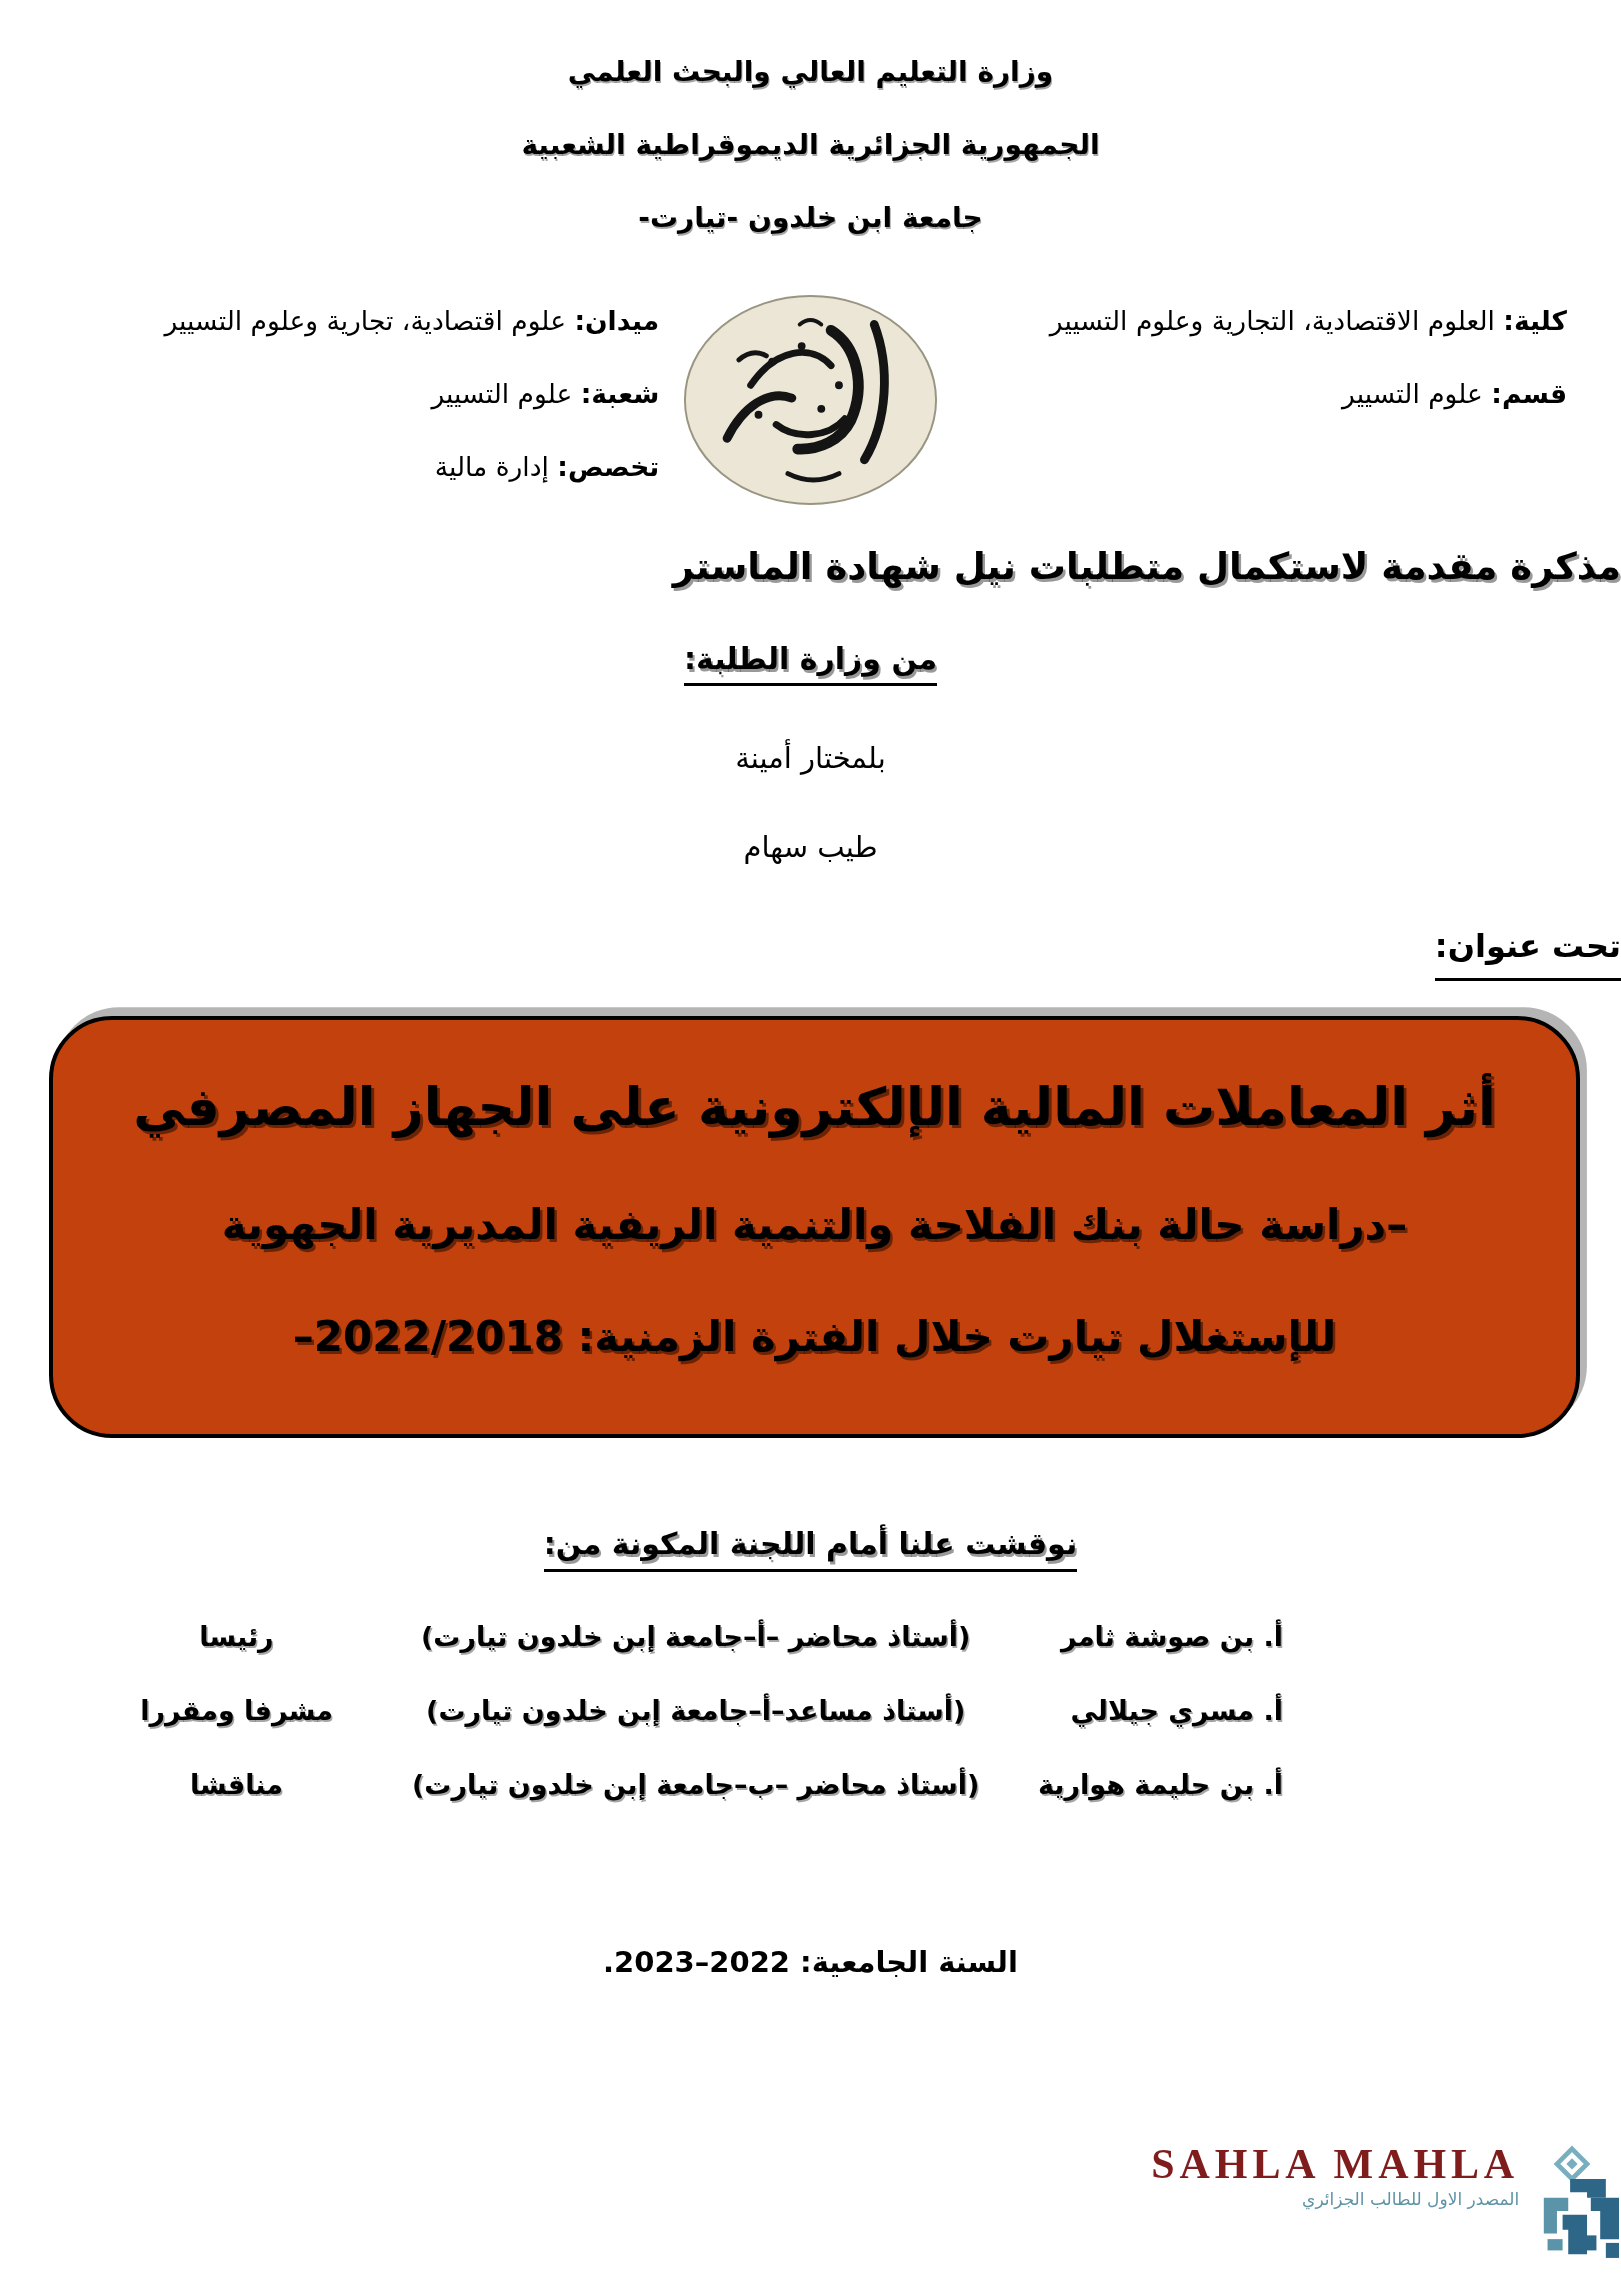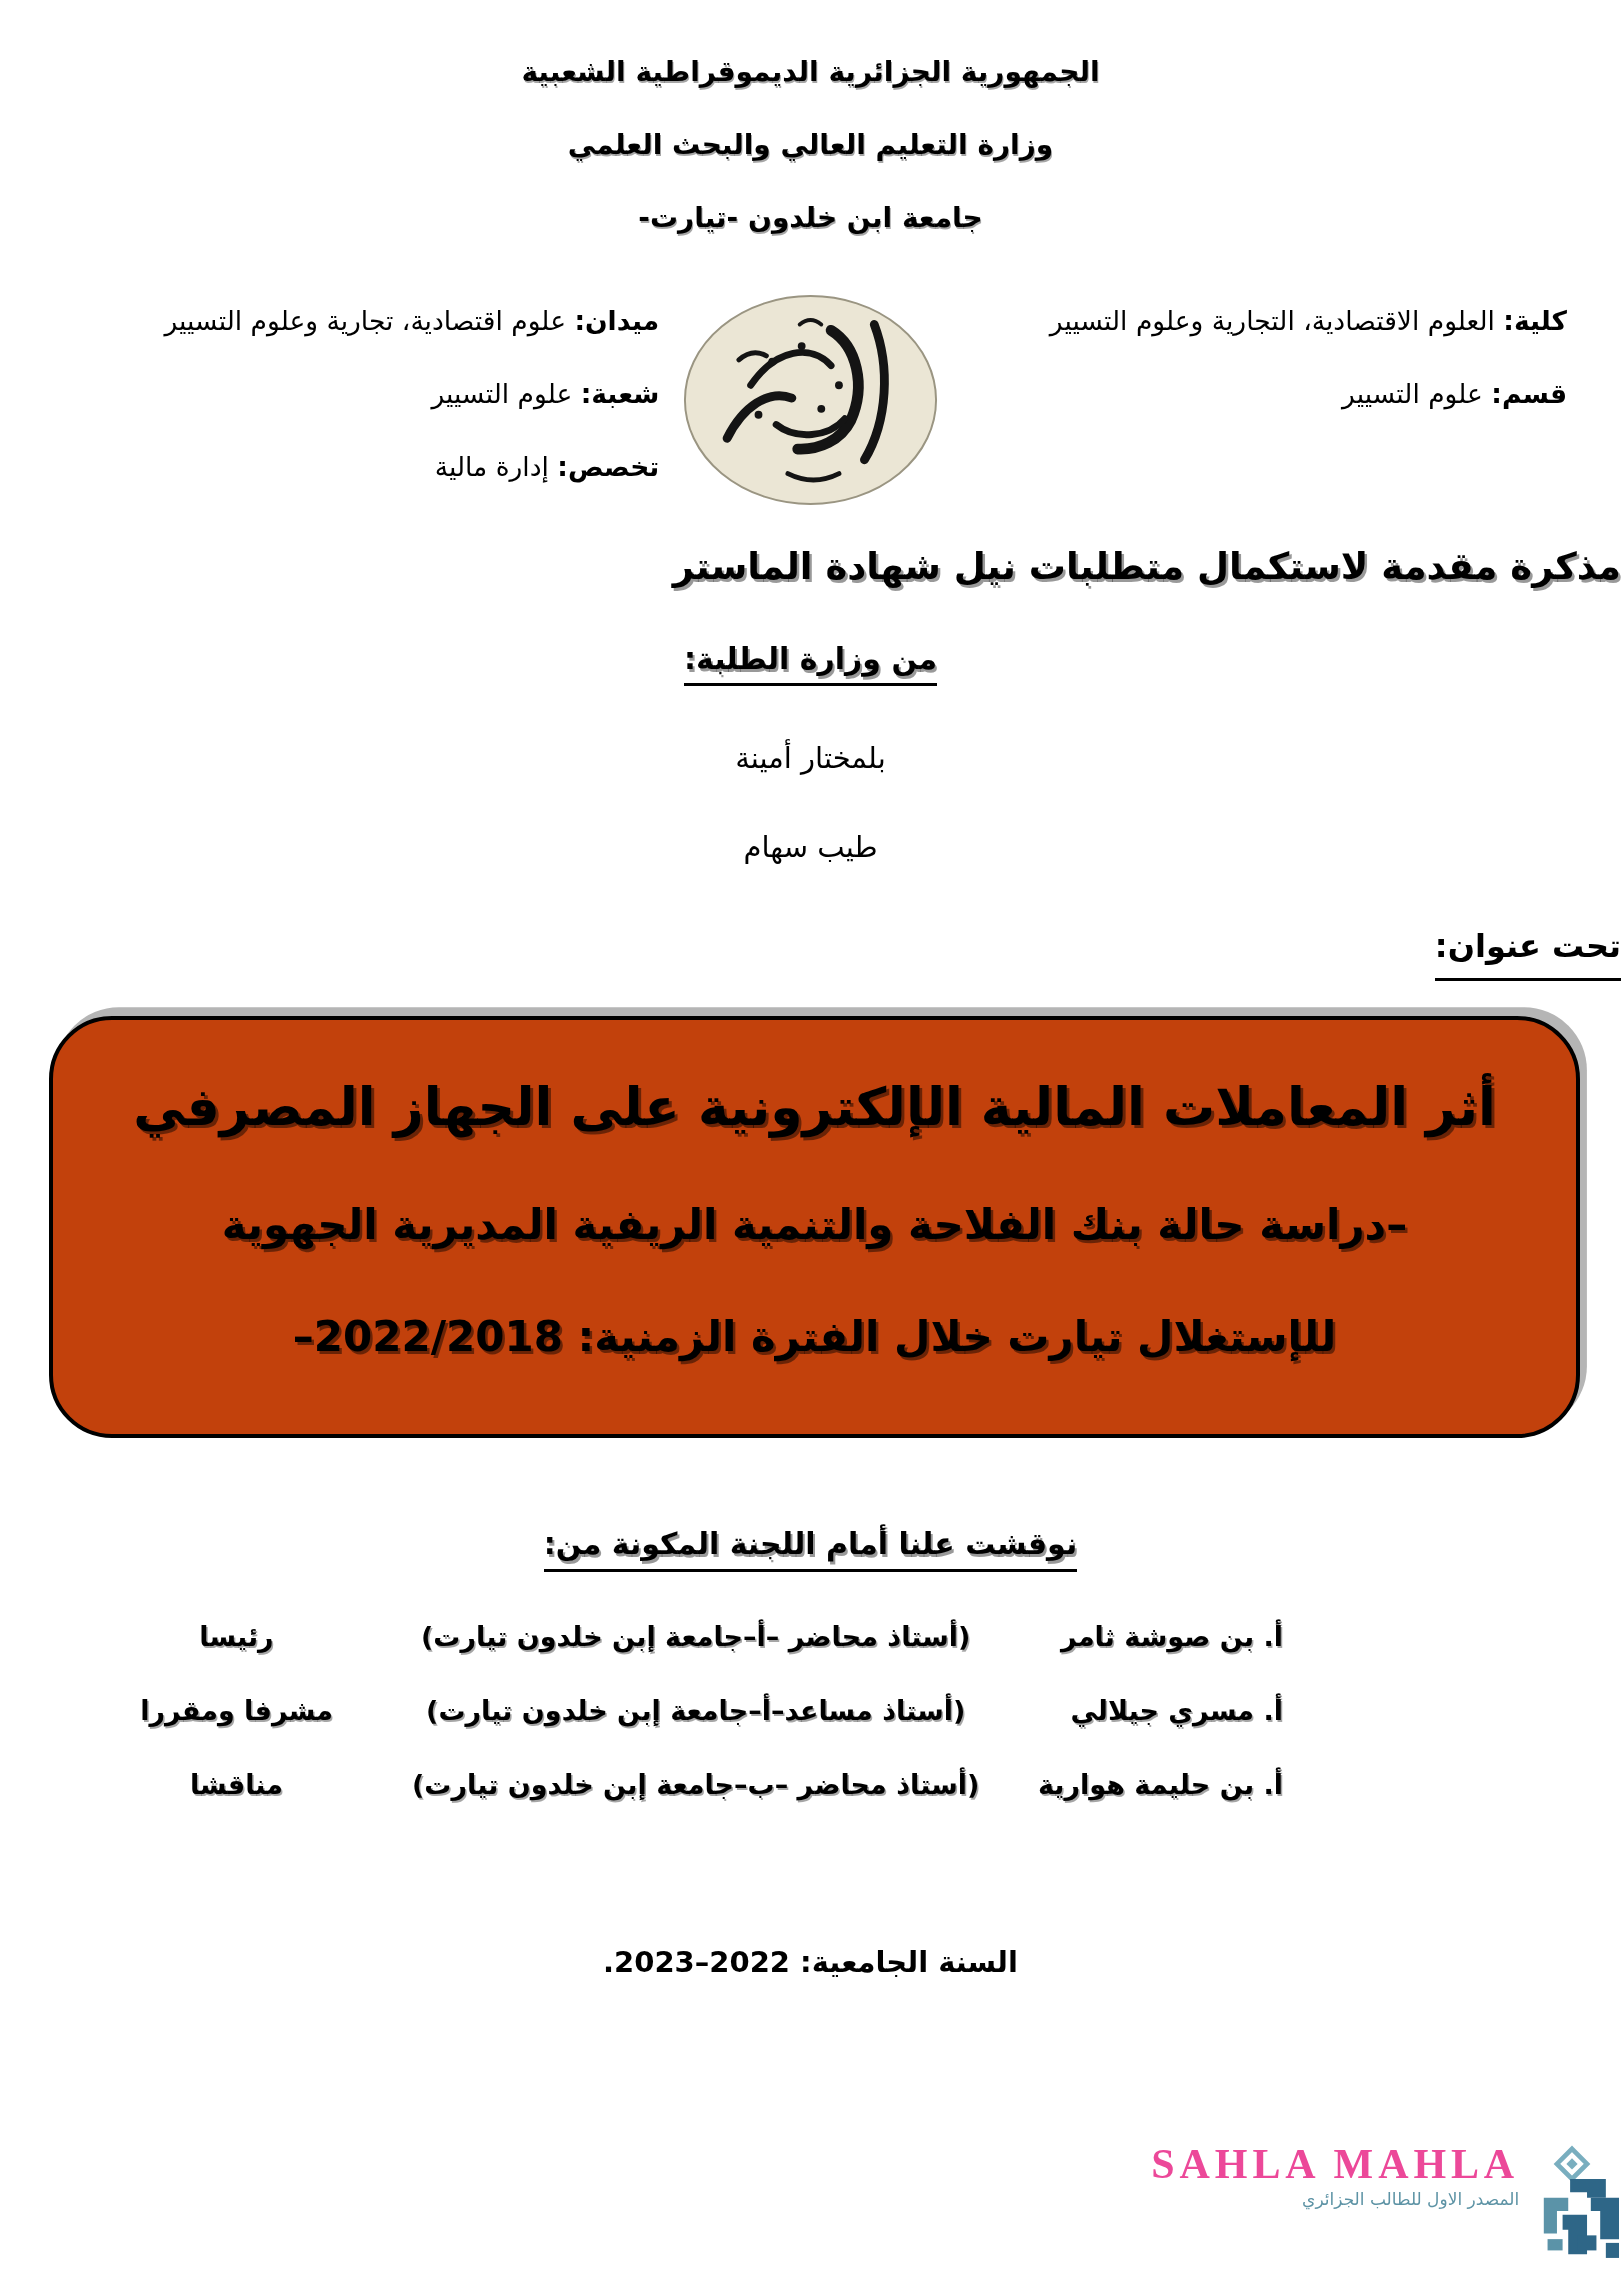--- a/index.html
+++ b/index.html
@@ -58,32 +58,32 @@
          margin-bottom:43px;font-size:27px;font-weight:bold;
          text-shadow:1.5px 2px 0 rgba(0,0,0,.35);}
   .c-name{text-align:right;padding-left:19.6px;padding-right:245px;white-space:nowrap;}
   .c-title{text-align:center;white-space:nowrap;}
   .c-role{text-align:center;white-space:nowrap;}
   
   .year{margin-top:145px;text-align:center;font-size:29px;font-weight:bold;}
   .watermark{position:absolute;top:2143px;right:0;display:flex;direction:ltr;align-items:flex-start;}
   .wm-text{text-align:right;margin-right:5.9px;}
   .wm-brand{font-family:"Liberation Serif", serif;font-weight:bold;font-size:42px;
-            letter-spacing:4.9px;color:#ec4899;line-height:1;}
+            letter-spacing:4.9px;color:#7f1d1d;line-height:1;}
   .wm-tagline{direction:rtl;font-size:17px;color:#5d93a5;margin-top:3.9px;letter-spacing:1px;}
   .wm-mark{flex:0 0 auto;margin-right:2px;}
 </style>
 </head>
 <body>
 
 <div class="page">
 
   <div class="gov-header">
+    <div class="gov-line">وزارة التعليم العالي والبحث العلمي</div>
     <div class="gov-line">الجمهورية الجزائرية الديموقراطية الشعبية</div>
-    <div class="gov-line">وزارة التعليم العالي والبحث العلمي</div>
     <div class="gov-line">جامعة ابن خلدون  -تيارت-</div>
   </div>
 
   <div class="affil">
     <div class="affil-col affil-right">
       <div class="affil-line"><b>كلية:</b><span> العلوم الاقتصادية، التجارية وعلوم التسيير</span></div>
       <div class="affil-line"><b>قسم:</b><span> علوم التسيير</span></div>
     </div>
 
     <div class="logo-wrap">

